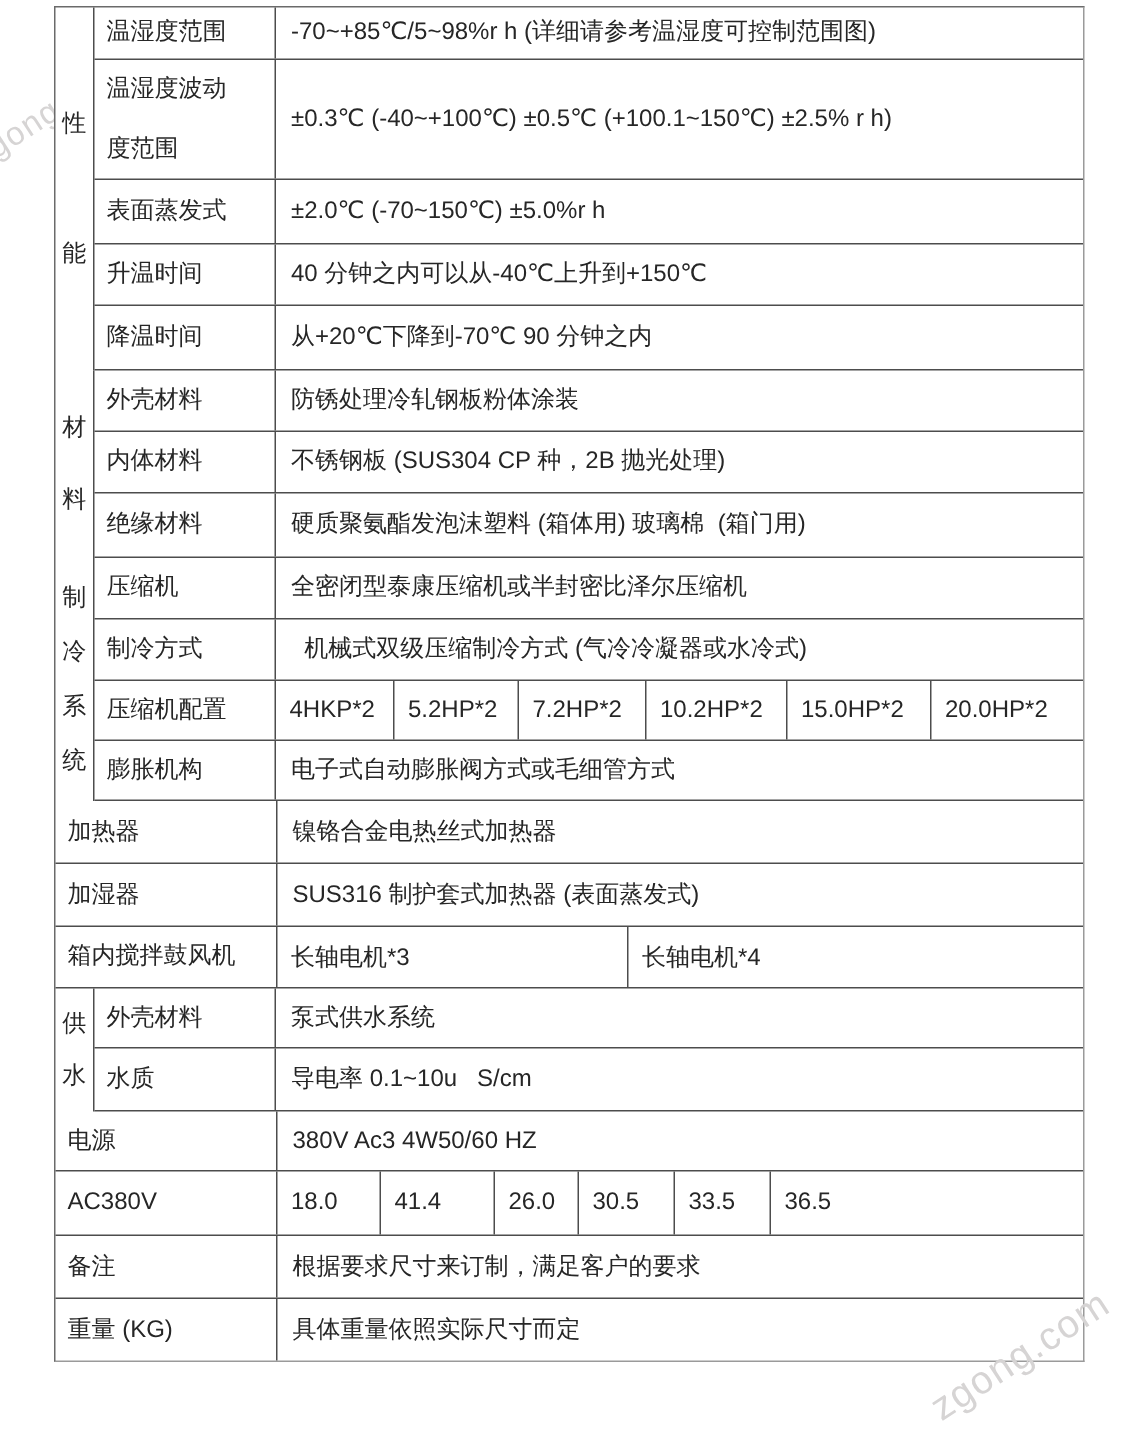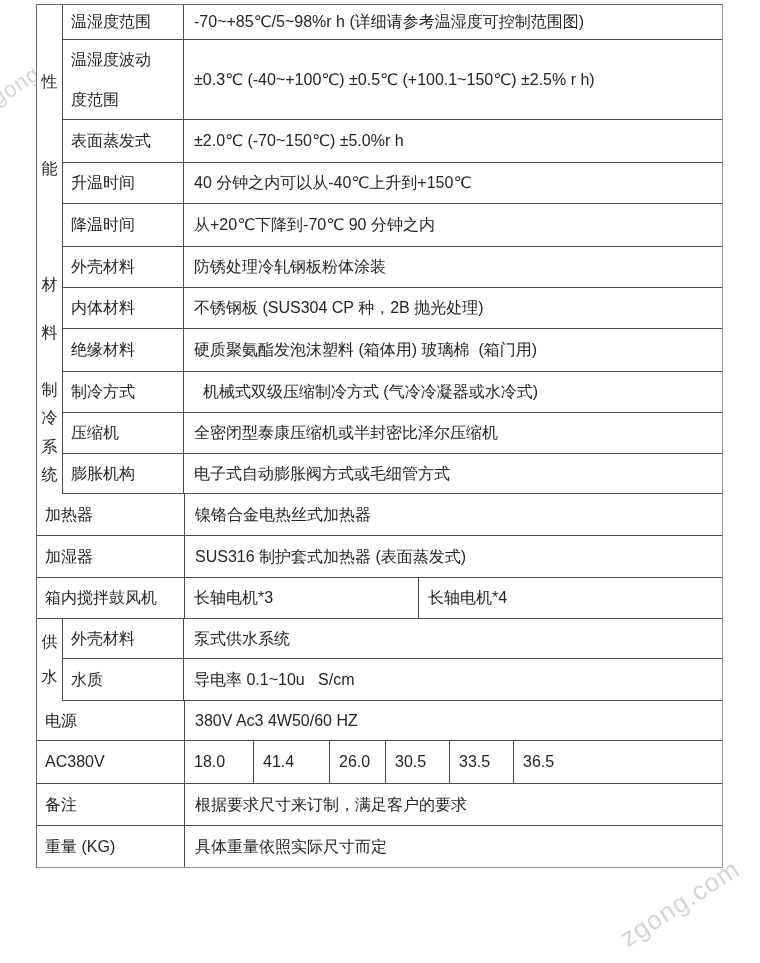--- a/index.html
+++ b/index.html
@@ -107,26 +107,37 @@
 
   <div class="sect">
     <div class="cat">
       <span>制</span>
       <span>冷</span>
       <span>系</span>
       <span>统</span>
     </div>
     <div class="rows">
       <div class="row" style="height:41px">
+        <div class="lbl">压缩机</div>
+        <div class="val">全密闭型泰康压缩机或半封密比泽尔压缩机</div>
+      </div>
+      <div class="row" style="height:41px">
         <div class="lbl">制冷方式</div>
         <div class="val">  机械式双级压缩制冷方式 (气冷冷凝器或水冷式)</div>
       </div>
-      <div class="row" style="height:41px">
-        <div class="lbl">压缩机</div>
-        <div class="val">全密闭型泰康压缩机或半封密比泽尔压缩机</div>
+      <div class="row" style="height:40px">
+        <div class="lbl">压缩机配置</div>
+        <div class="cells">
+          <div class="cell" style="width:79px">4HKP*2</div>
+          <div class="cell" style="width:83px">5.2HP*2</div>
+          <div class="cell" style="width:85px">7.2HP*2</div>
+          <div class="cell" style="width:94px">10.2HP*2</div>
+          <div class="cell" style="width:96px">15.0HP*2</div>
+          <div class="cell last">20.0HP*2</div>
+        </div>
       </div>
       <div class="row" style="height:40px">
         <div class="lbl">膨胀机构</div>
         <div class="val">电子式自动膨胀阀方式或毛细管方式</div>
       </div>
     </div>
   </div>
 
   <div class="row full" style="height:42px">
     <div class="lbl">加热器</div>

